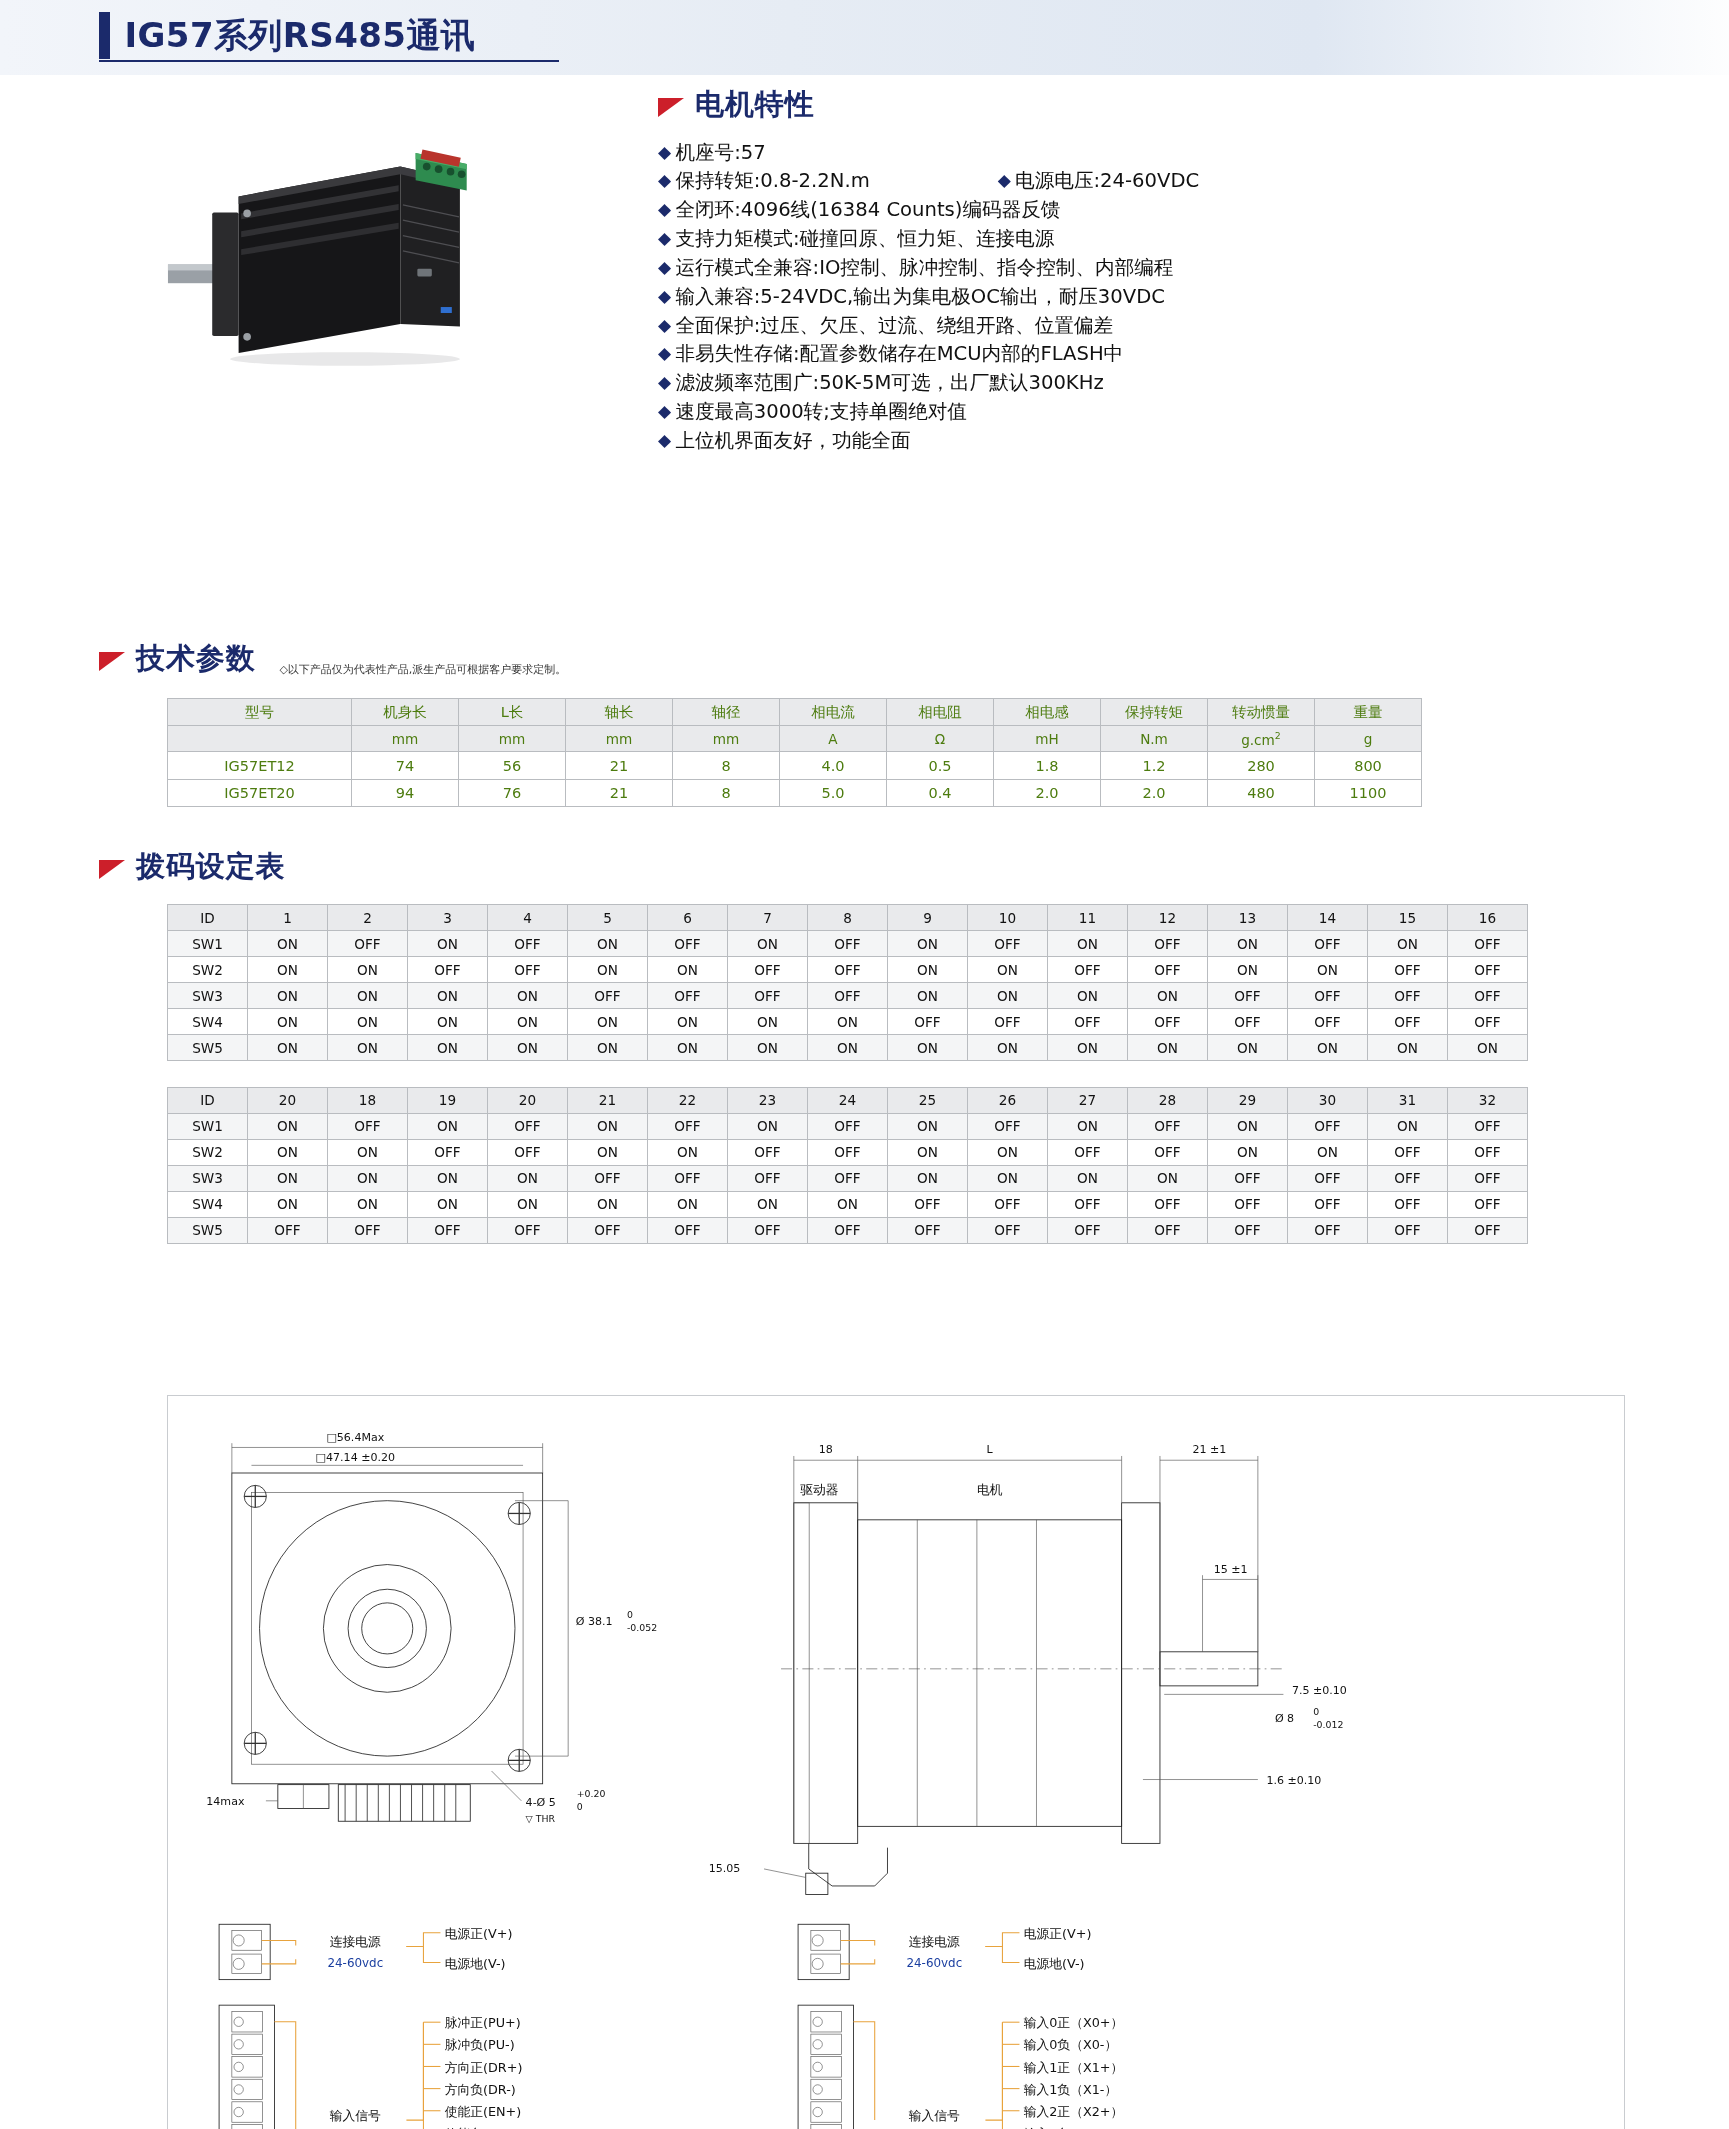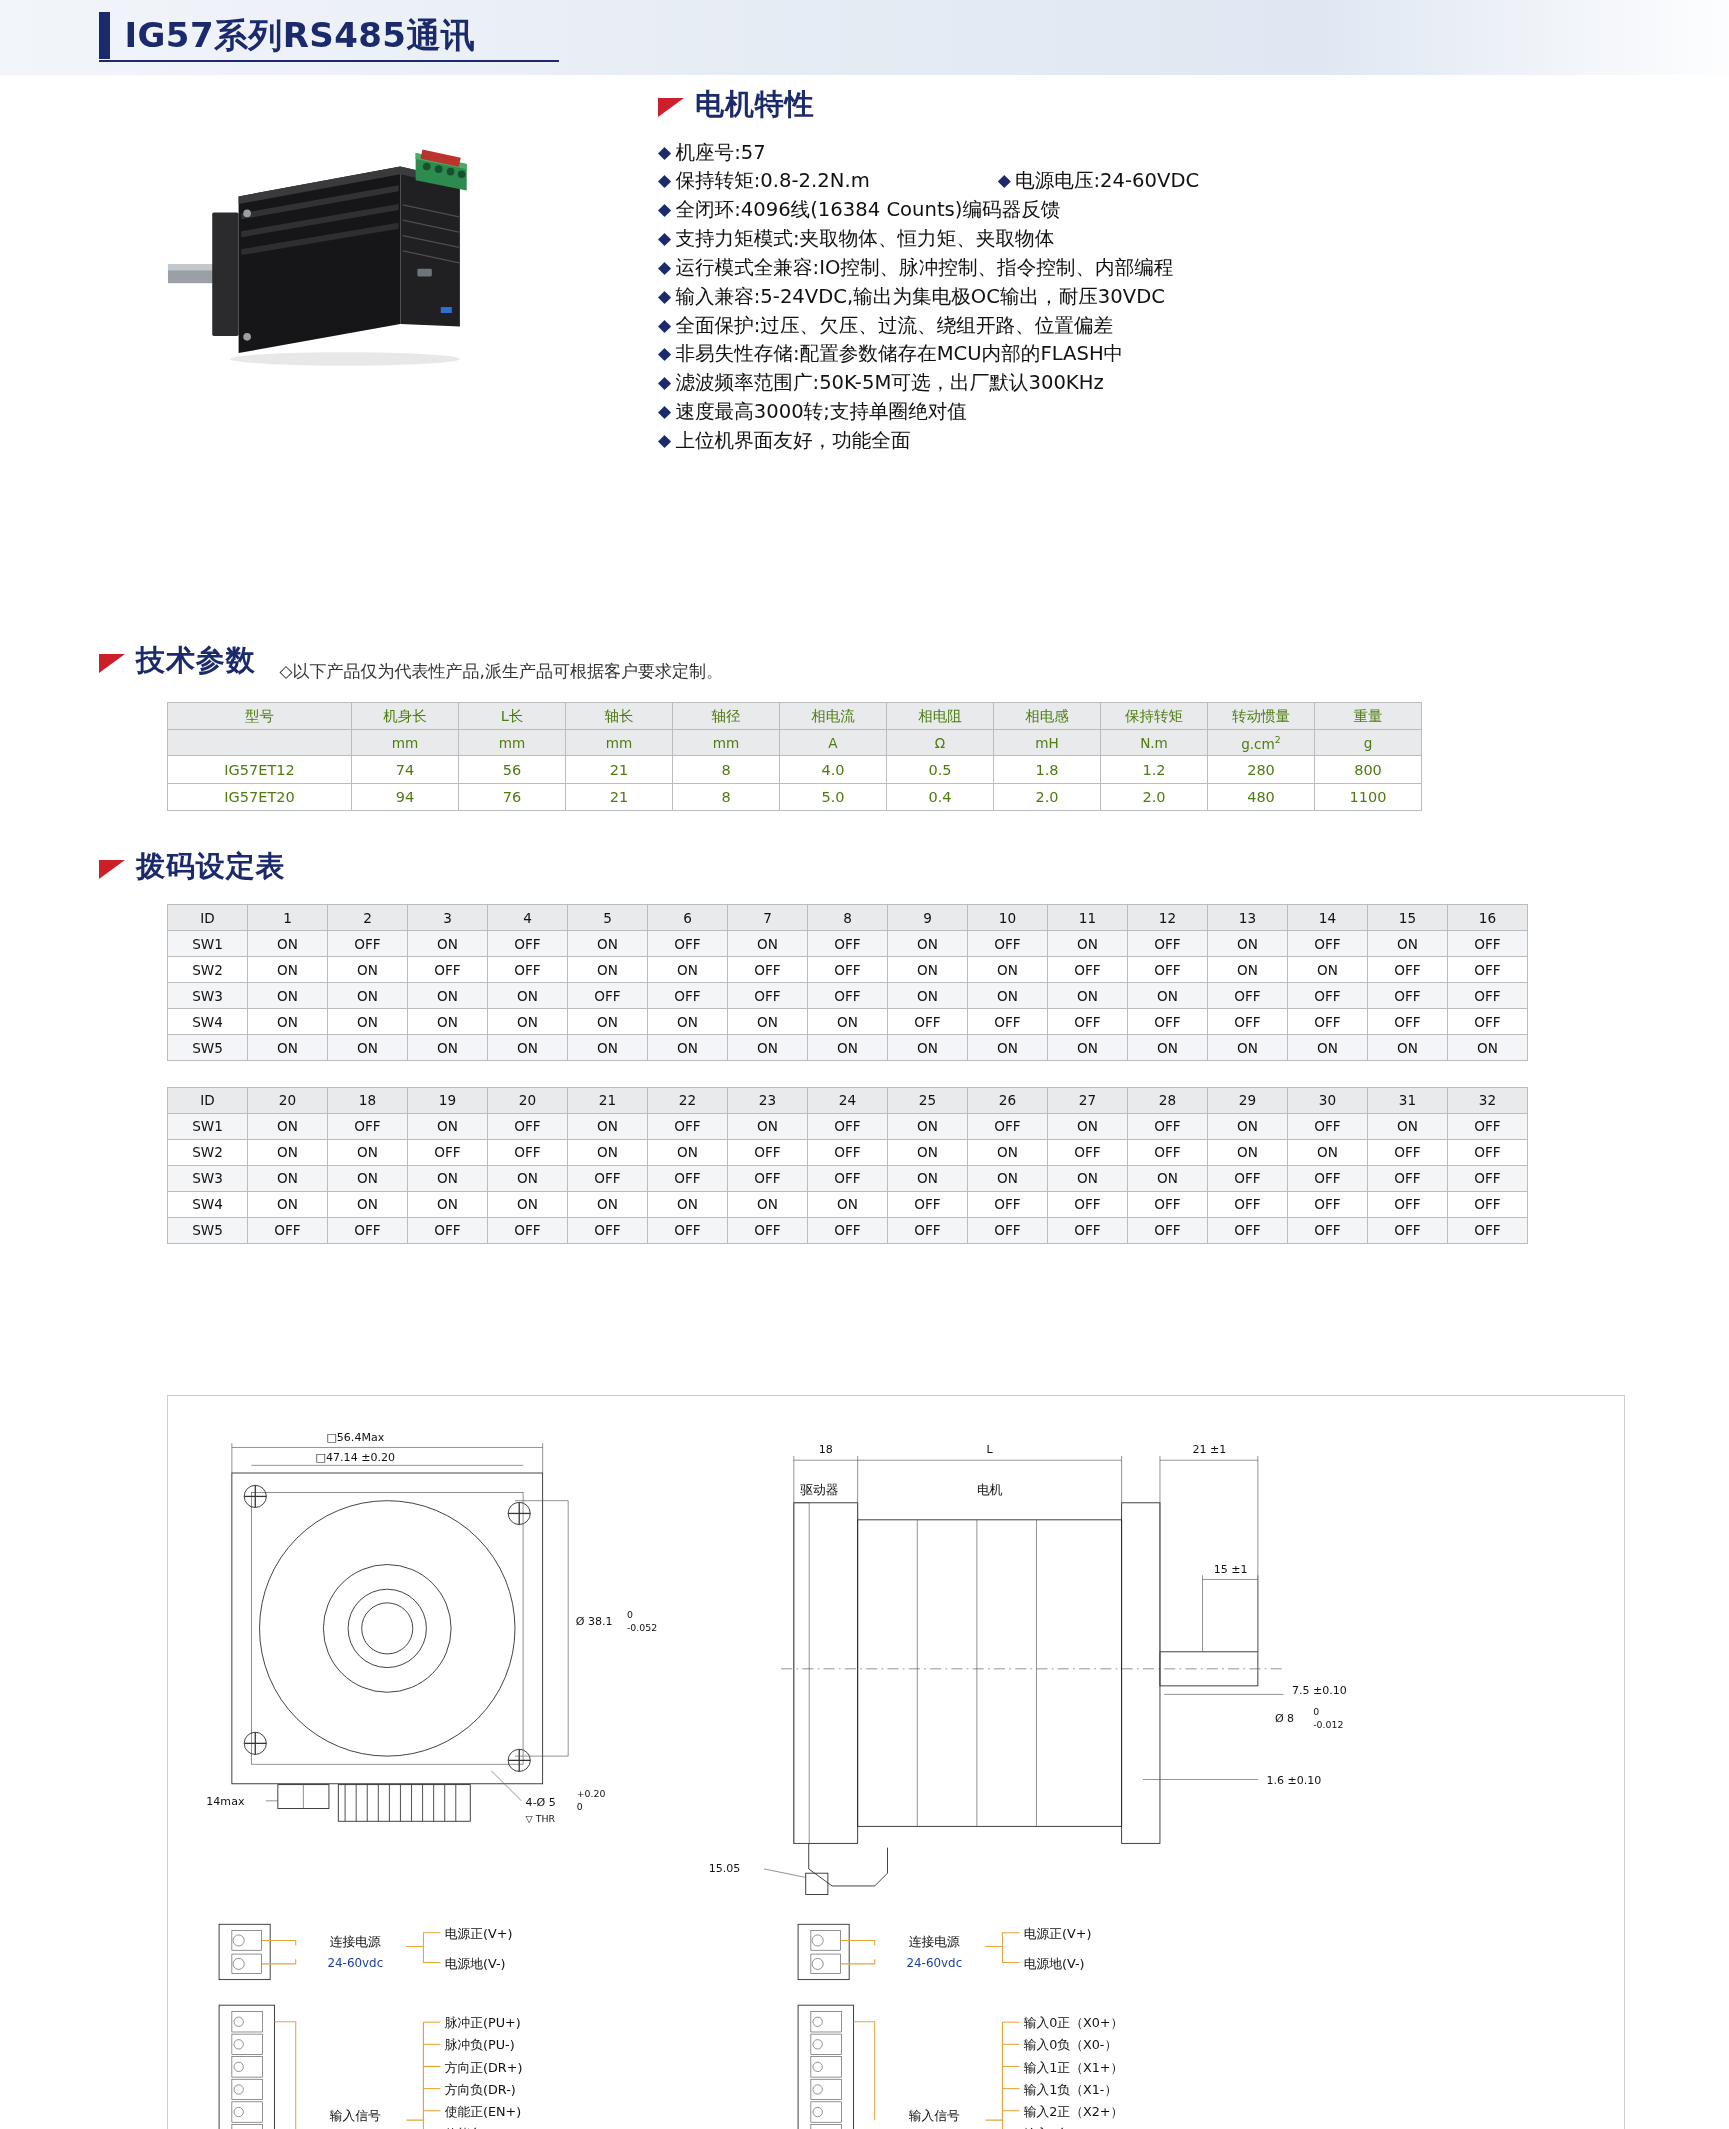--- a/index.html
+++ b/index.html
@@ -45,21 +45,21 @@
     width:0;height:0;
     border-left:26.4px solid #cc1f2a;
     border-bottom:19.6px solid transparent;
     margin-top:4.3px;
   }
   .sec-title{
     font-size:29px;font-weight:bold;color:#1b2a6b;letter-spacing:0.9px;
     font-family:"DejaVu Sans", sans-serif;
   }
   .sec-note{
-    font-size:17px;color:#333;margin-left:12.8px;margin-top:21px;
+    font-size:11px;color:#333;margin-left:12.8px;margin-top:21px;
     font-family:"DejaVu Sans", sans-serif;
   }
 
   
   .features{position:absolute;left:658px;top:85px;width:1056px;}
   .feature-list{margin-top:14.5px;}
   .feat-row{
     display:flex;align-items:flex-start;
     font-size:19.6px;line-height:1.34;color:#111;
     font-family:"DejaVu Sans", sans-serif;
@@ -204,21 +204,21 @@
           <span>电源电压:24-60VDC</span>
         </span>
       </div>
 
       <div class="feat-row">
         <span class="dia">◆</span>
         <span>全闭环:4096线(16384 Counts)编码器反馈</span>
       </div>
       <div class="feat-row">
         <span class="dia">◆</span>
-        <span>支持力矩模式:夹取物体、恒力矩、夹取物体</span>
+        <span>支持力矩模式:碰撞回原、恒力矩、连接电源</span>
       </div>
       <div class="feat-row">
         <span class="dia">◆</span>
         <span>运行模式全兼容:IO控制、脉冲控制、指令控制、内部编程</span>
       </div>
       <div class="feat-row">
         <span class="dia">◆</span>
         <span>输入兼容:5-24VDC,输出为集电极OC输出，耐压30VDC</span>
       </div>
       <div class="feat-row">

